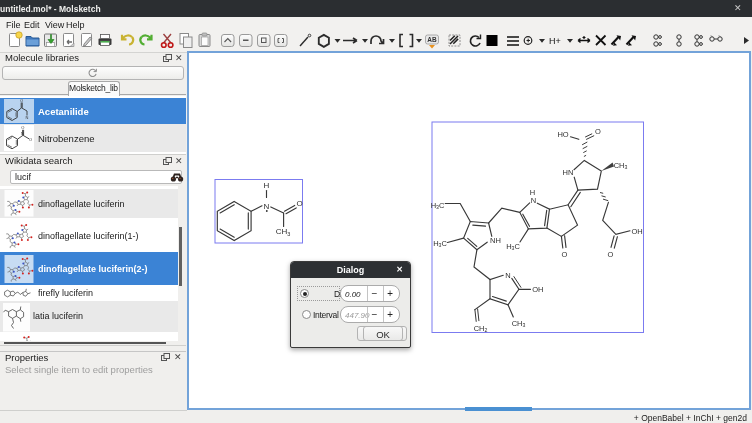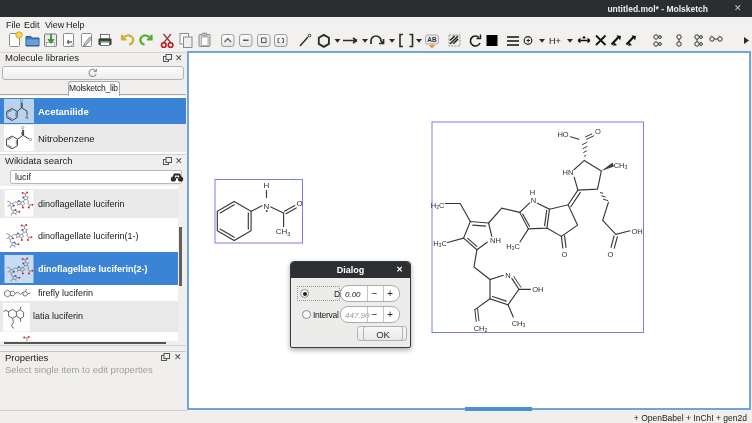--- a/index.html
+++ b/index.html
@@ -1,20 +1,20 @@
 <!DOCTYPE html>
 <html><head>
 <meta charset="utf-8">
 <style>
 html,body{margin:0;padding:0;}
 body{width:752px;height:423px;font-family:"Liberation Sans",sans-serif;overflow:hidden;background:#f0efed;}
 #win{position:absolute;top:0;left:0;width:752px;height:423px;}
 .abs{position:absolute;}
 #titlebar{top:0;left:0;width:752px;height:17px;background:#2b2e31;color:#dededc;font-size:9px;}
-#titletext{top:4px;left:0;width:708px;text-align:right;color:#eeeeec;font-size:8.5px;font-weight:bold;}
+#titletext{top:4px;left:0;width:708px;text-align:left;color:#eeeeec;font-size:8.5px;font-weight:bold;}
 #titlex{top:3px;left:734px;color:#cacaca;font-size:9px;}
 #menubar{top:17px;left:0;width:752px;height:13px;background:#f2f1ef;font-size:9px;color:#1a1a1a;}
 #toolbar{top:30px;left:0;width:752px;height:22px;background:#f2f1ef;}
 #statusbar{top:411px;left:5px;width:752px;height:12px;background:#f0efed;font-size:8.5px;color:#1a1a1a;}
 #statustext{position:absolute;right:10px;top:2px;}
 
 #canvas{top:51px;left:187px;width:560px;height:355px;background:#fff;border:2px solid #73a3d9;}
 #hthumb{top:407px;left:465px;width:67px;height:4px;background:#4a90d2;}
 
 .paneltitle{font-size:9.5px;color:#1a1a1a;}

